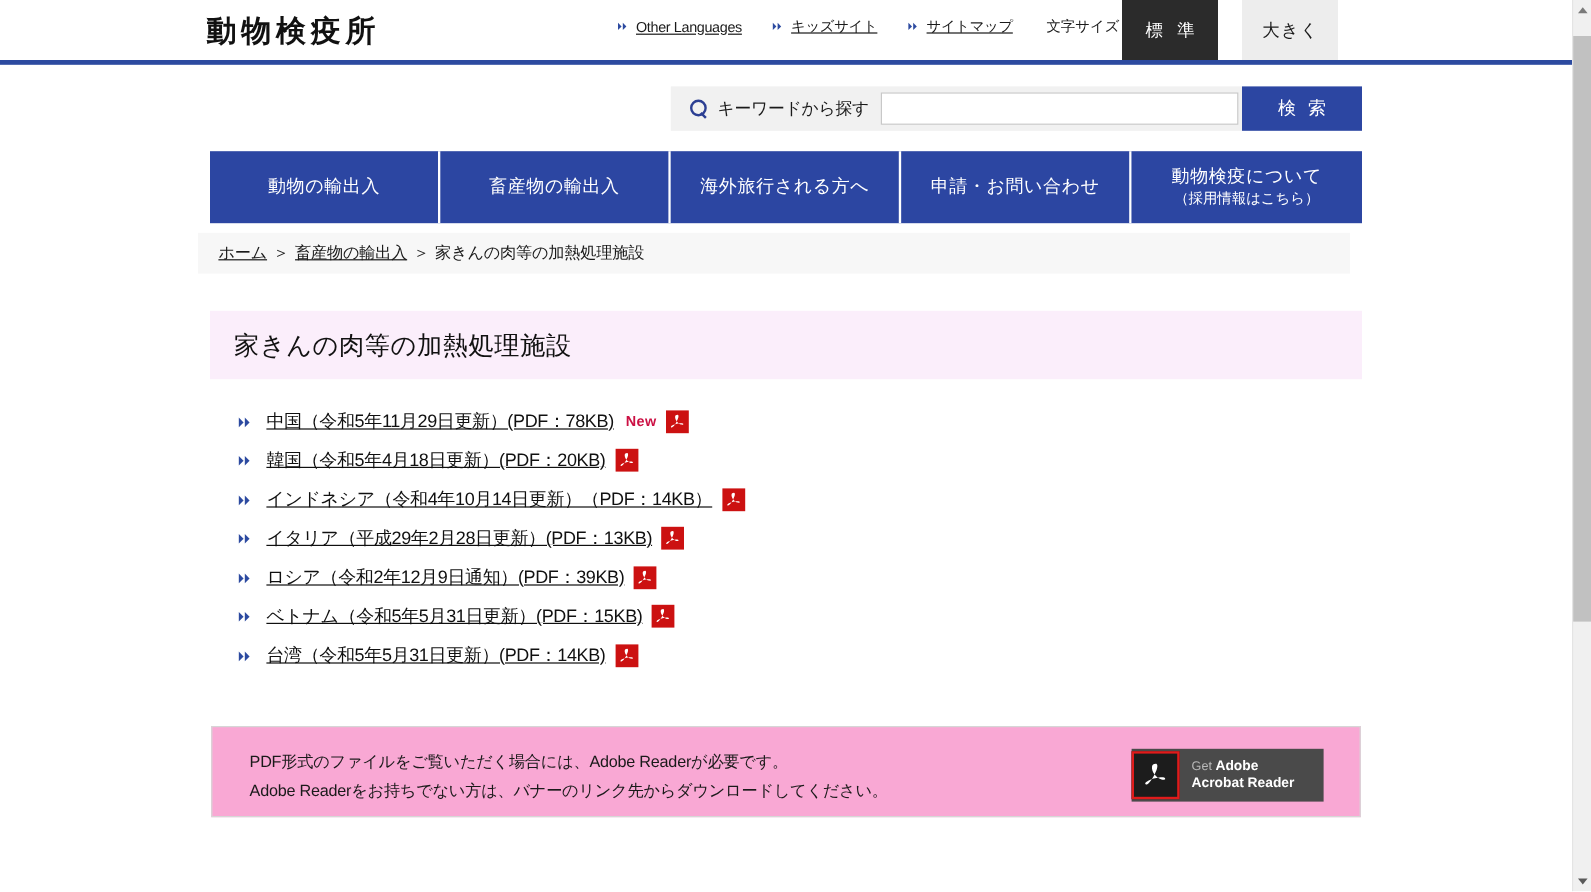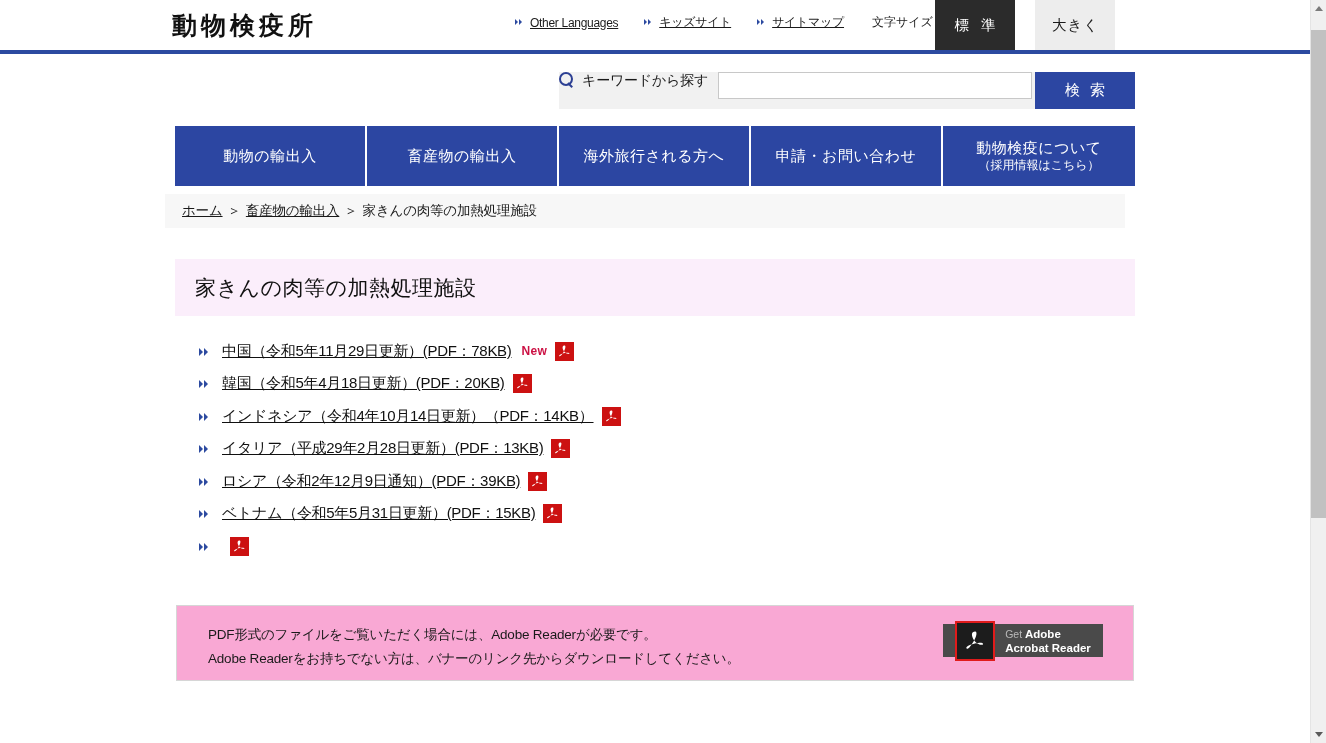--- a/index.html
+++ b/index.html
@@ -102,20 +102,22 @@
     position: absolute;
     left: 559px; top: 72px;
     width: 576px; height: 37px;
     display: flex;
     align-items: stretch;
   }
   .search-left {
     flex: 1;
     background: #f1f1f1;
     display: flex;
+    align-items: center;
+    padding-left: 16px;
   }
   .mag {
     width: 16px; height: 16px;
     position: relative;
     margin-right: 7px;
     flex: 0 0 auto;
   }
   .mag::before {
     content: "";
     position: absolute;
@@ -287,26 +289,25 @@
     left: 31px; top: 17px;
     font-size: 13.5px;
     line-height: 24px;
     color: #1a1a1a;
     letter-spacing: -0.2px;
     white-space: nowrap;
   }
   .adobe-banner {
     position: absolute;
     left: 766px; top: 18px;
-    width: 160px; height: 33px;
+    width: 160px; height: 44px;
     background: #4a4a4a;
     display: flex;
     align-items: center;
     cursor: pointer;
-    justify-content: center;
   }
   .adobe-icon-box {
     width: 40px; height: 40px;
     background: #1c1c1c;
     border: 2px solid #e01b1b;
     display: flex;
     align-items: center;
     justify-content: center;
     flex: 0 0 auto;
   }
@@ -474,20 +475,21 @@
       <a class="pdf-link" href="#">ベトナム（令和5年5月31日更新）(PDF：15KB)</a>
       <span class="pdf-icon">
         <svg width="15" height="15" viewBox="0 0 15 15">
             <path d="M7.6 1.6c.9 0 1 1.3.6 2.6-.3 1.1-1 2.6-1.8 4-.8 1.4-1.7 2.6-2.4 3.3-.9.9-1.7 1-1.9.5-.2-.5.5-1.2 1.8-1.8 1.4-.7 3.6-1.3 5.5-1.5 1.8-.2 3 0 3.1.6.1.5-.8.8-1.9.5-1.2-.3-2.6-1.3-3.6-2.6C6 5.9 5.5 4.3 5.6 3.2c.1-1 .8-1.6 2-1.6z" fill="#ffffff"></path>
           </svg>
       </span>
     </li>
 
     <li class="pdf-item">
       <span class="bullet"></span>
+      <a class="pdf-link" href="#">台湾（令和5年5月31日更新）(PDF：14KB)</a>
       <span class="pdf-icon">
         <svg width="15" height="15" viewBox="0 0 15 15">
             <path d="M7.6 1.6c.9 0 1 1.3.6 2.6-.3 1.1-1 2.6-1.8 4-.8 1.4-1.7 2.6-2.4 3.3-.9.9-1.7 1-1.9.5-.2-.5.5-1.2 1.8-1.8 1.4-.7 3.6-1.3 5.5-1.5 1.8-.2 3 0 3.1.6.1.5-.8.8-1.9.5-1.2-.3-2.6-1.3-3.6-2.6C6 5.9 5.5 4.3 5.6 3.2c.1-1 .8-1.6 2-1.6z" fill="#ffffff"></path>
           </svg>
       </span>
     </li>
 
   </ul>
 
   <div class="note-box">

